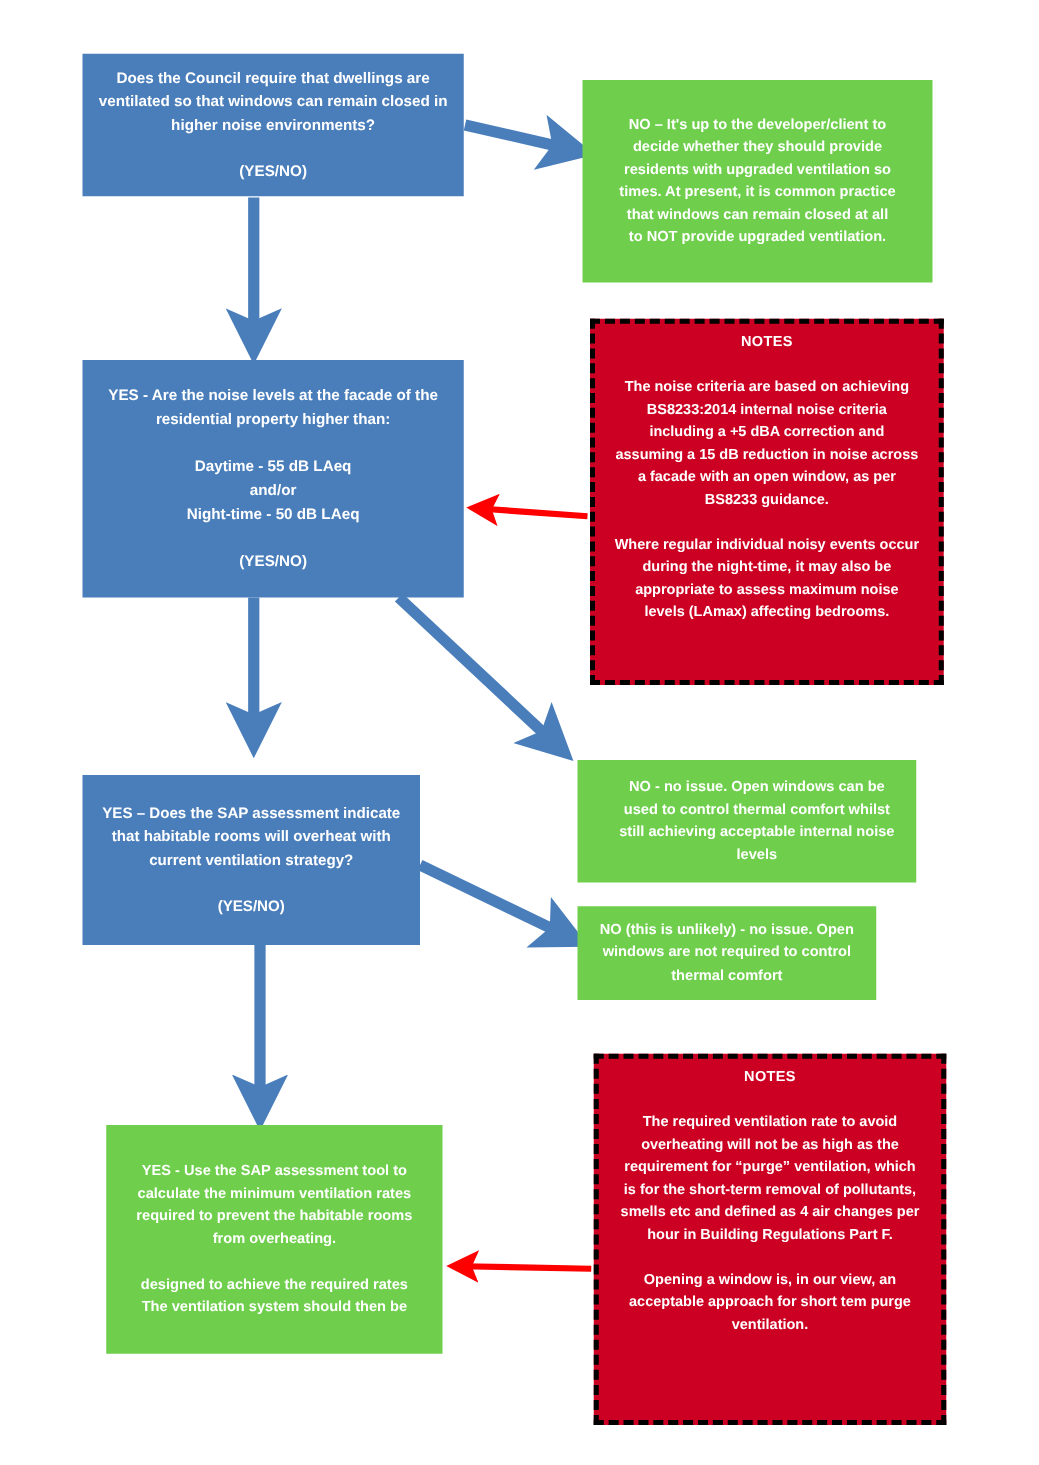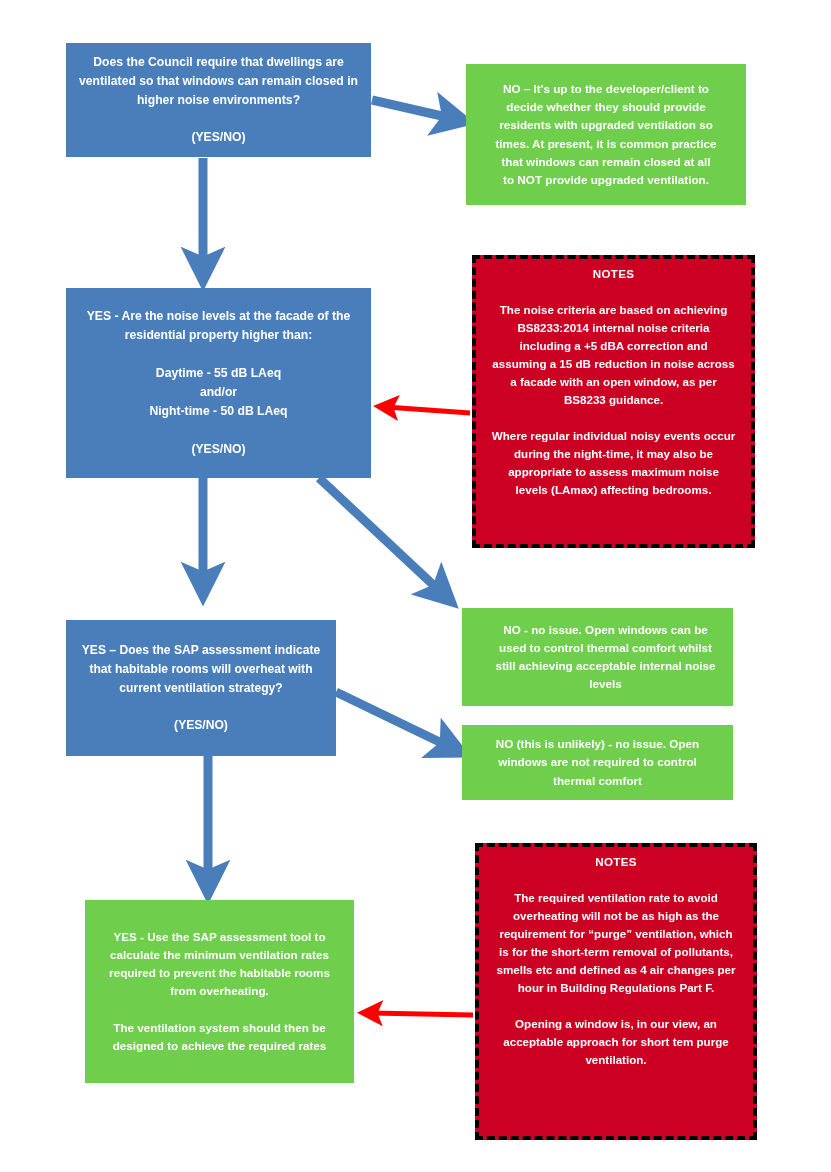--- a/index.html
+++ b/index.html
@@ -67,21 +67,21 @@
   </svg>
 
   <div class="node blue" style="left:66px;top:43px;width:305px;height:114px;font-size:12.2px;">
     <p>Does the Council require that dwellings are</p>
     <p>ventilated so that windows can remain closed in</p>
     <p>higher noise environments?</p>
     <div class="gap"></div>
     <p>(YES/NO)</p>
   </div>
 
-  <div class="node green" style="left:466px;top:64px;width:280px;height:141px;font-size:11.7px;">
+  <div class="node green" style="left:466px;top:64px;width:280px;height:162px;font-size:11.7px;">
     <p>NO – It's up to the developer/client to</p>
     <p>decide whether they should provide</p>
     <p>residents with upgraded ventilation so</p>
     <p>times. At present, it is common practice</p>
     <p>that windows can remain closed at all</p>
     <p>to NOT provide upgraded ventilation.</p>
   </div>
 
   <div class="node blue" style="left:66px;top:288px;width:305px;height:190px;font-size:12.2px;">
     <p>YES - Are the noise levels at the facade of the</p>
@@ -118,34 +118,34 @@
     <p>(YES/NO)</p>
   </div>
 
   <div class="node green" style="left:462px;top:608px;width:271px;height:98px;font-size:11.7px;padding-left:16px;">
     <p>NO - no issue. Open windows can be</p>
     <p>used to control thermal comfort whilst</p>
     <p>still achieving acceptable internal noise</p>
     <p>levels</p>
   </div>
 
-  <div class="node green" style="left:462px;top:725px;width:271px;height:75px;font-size:11.7px;text-align:center;">
+  <div class="node green" style="left:462px;top:725px;width:239px;height:75px;font-size:11.7px;text-align:center;">
     <p>NO (this is unlikely) - no issue. Open</p>
     <p>windows are not required to control</p>
     <p>thermal comfort</p>
   </div>
 
   <div class="node green" style="left:85px;top:900px;width:269px;height:183px;font-size:11.7px;">
     <p>YES - Use the SAP assessment tool to</p>
     <p>calculate the minimum ventilation rates</p>
     <p>required to prevent the habitable rooms</p>
     <p>from overheating.</p>
     <div class="gap"></div>
+    <p>designed to achieve the required rates</p>
     <p>The ventilation system should then be</p>
-    <p>designed to achieve the required rates</p>
   </div>
 
   <div class="node notes" style="left:475px;top:843px;width:282px;height:297px;font-size:11.6px;justify-content:flex-start;padding-top:6px;">
     <p class="notes-title">NOTES</p>
     <div class="gap"></div>
     <p class="notes-body">The required ventilation rate to avoid</p>
     <p class="notes-body">overheating will not be as high as the</p>
     <p class="notes-body">requirement for “purge” ventilation, which</p>
     <p class="notes-body">is for the short-term removal of pollutants,</p>
     <p class="notes-body">smells etc and defined as 4 air changes per</p>

